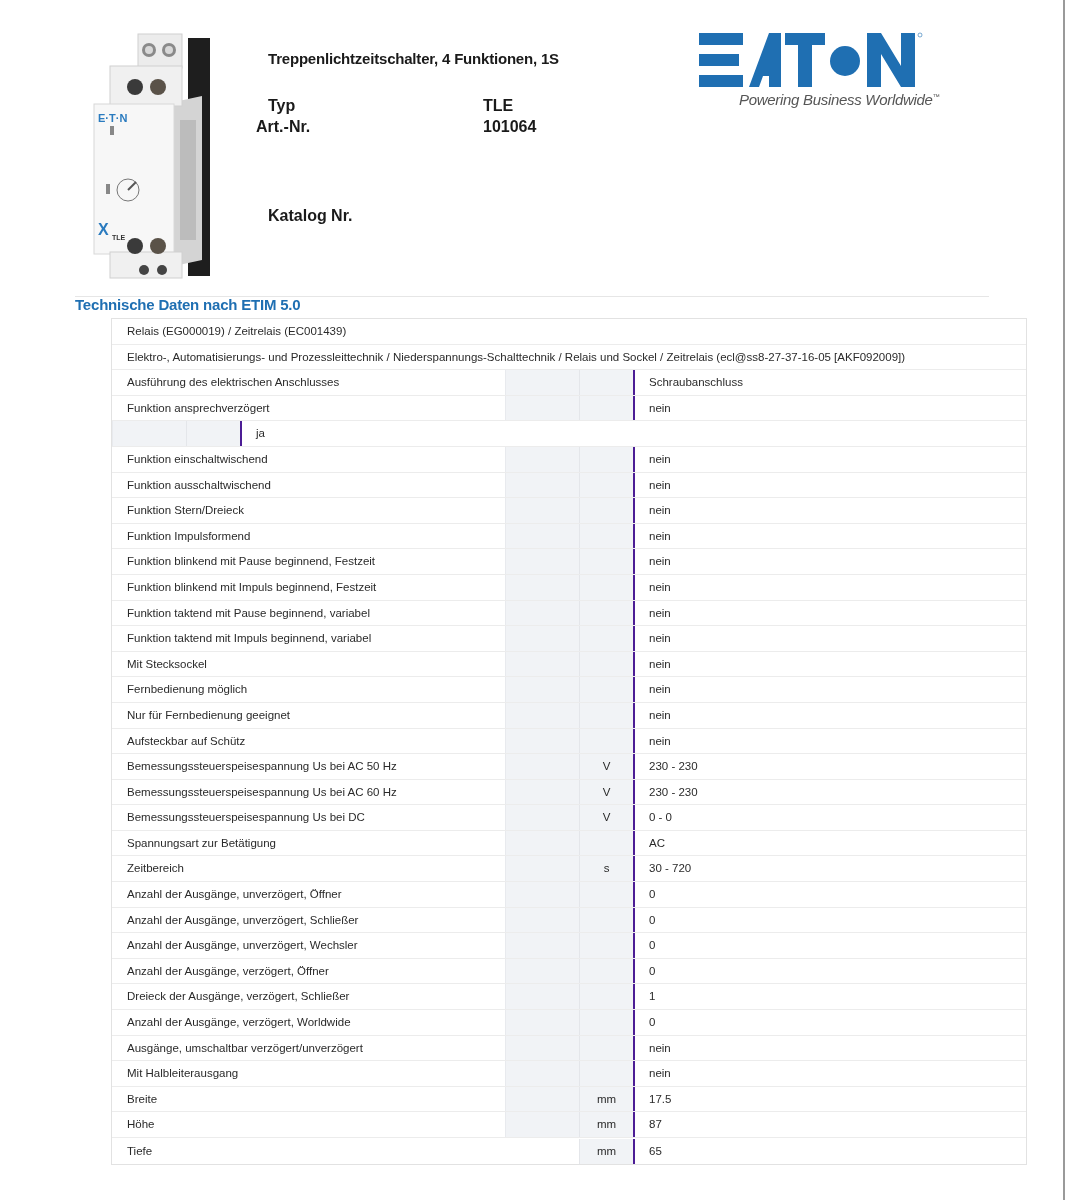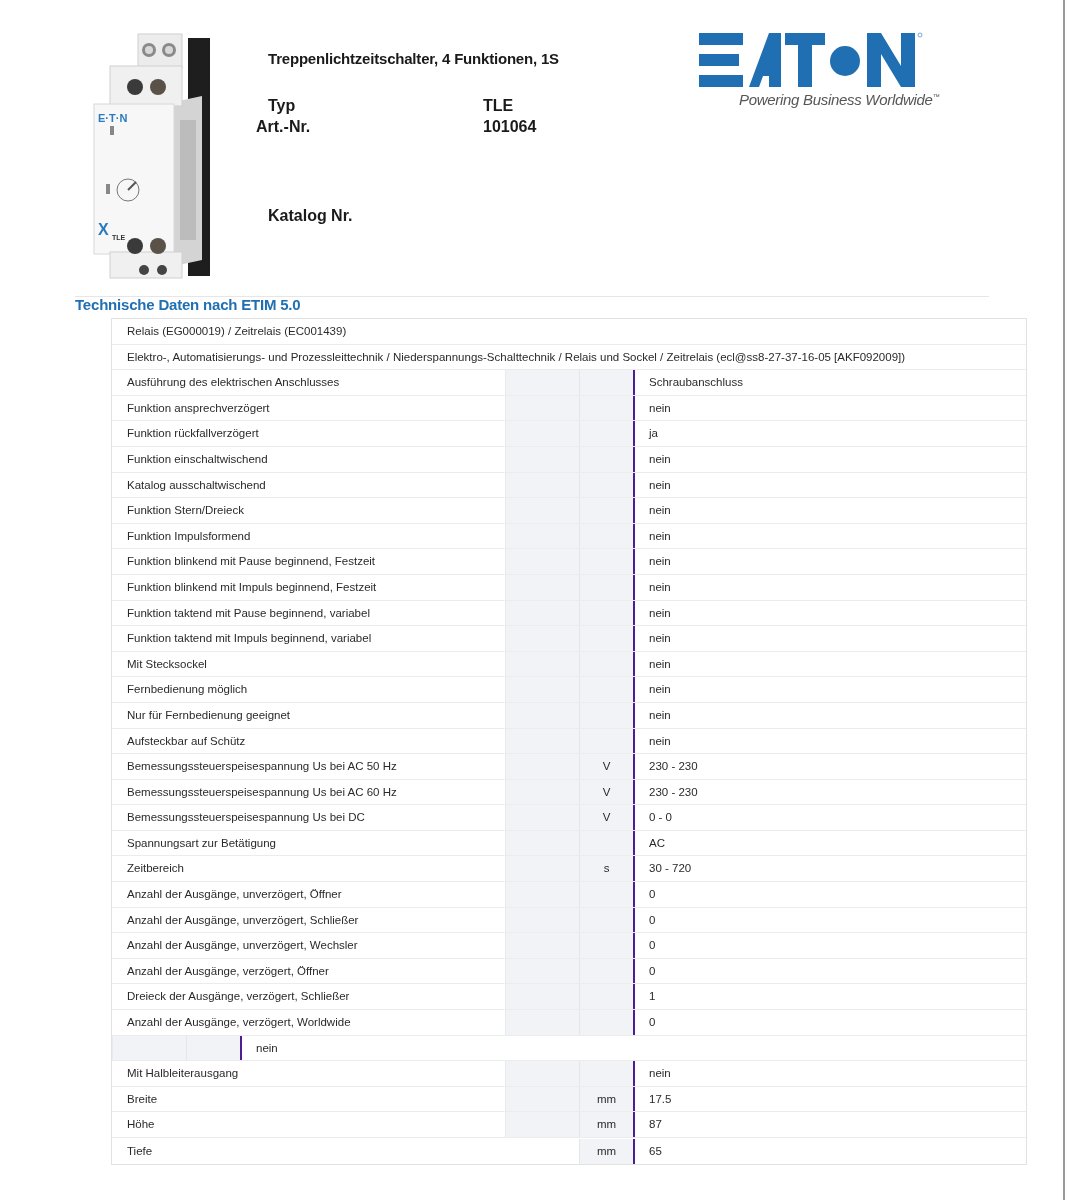--- a/index.html
+++ b/index.html
@@ -116,33 +116,32 @@
     <div class="c-unit"></div>
     <div class="c-val">Schraubanschluss</div>
   </div>
     <div class="row">
     <div class="c-label">Funktion ansprechverzögert</div>
     <div class="c-g1"></div>
     <div class="c-unit"></div>
     <div class="c-val">nein</div>
   </div>
     <div class="row">
-    <div class="c-label">Funktion rückfallverzögert</div>
     <div class="c-g1"></div>
     <div class="c-unit"></div>
     <div class="c-val">ja</div>
   </div>
     <div class="row">
     <div class="c-label">Funktion einschaltwischend</div>
     <div class="c-g1"></div>
     <div class="c-unit"></div>
     <div class="c-val">nein</div>
   </div>
     <div class="row">
-    <div class="c-label">Katalog ausschaltwischend</div>
+    <div class="c-label">Funktion ausschaltwischend</div>
     <div class="c-g1"></div>
     <div class="c-unit"></div>
     <div class="c-val">nein</div>
   </div>
     <div class="row">
     <div class="c-label">Funktion Stern/Dreieck</div>
     <div class="c-g1"></div>
     <div class="c-unit"></div>
     <div class="c-val">nein</div>
   </div>
@@ -260,20 +259,21 @@
     <div class="c-unit"></div>
     <div class="c-val">1</div>
   </div>
     <div class="row">
     <div class="c-label">Anzahl der Ausgänge, verzögert, Worldwide</div>
     <div class="c-g1"></div>
     <div class="c-unit"></div>
     <div class="c-val">0</div>
   </div>
     <div class="row">
+    <div class="c-label">Ausgänge, umschaltbar verzögert/unverzögert</div>
     <div class="c-g1"></div>
     <div class="c-unit"></div>
     <div class="c-val">nein</div>
   </div>
     <div class="row">
     <div class="c-label">Mit Halbleiterausgang</div>
     <div class="c-g1"></div>
     <div class="c-unit"></div>
     <div class="c-val">nein</div>
   </div>

